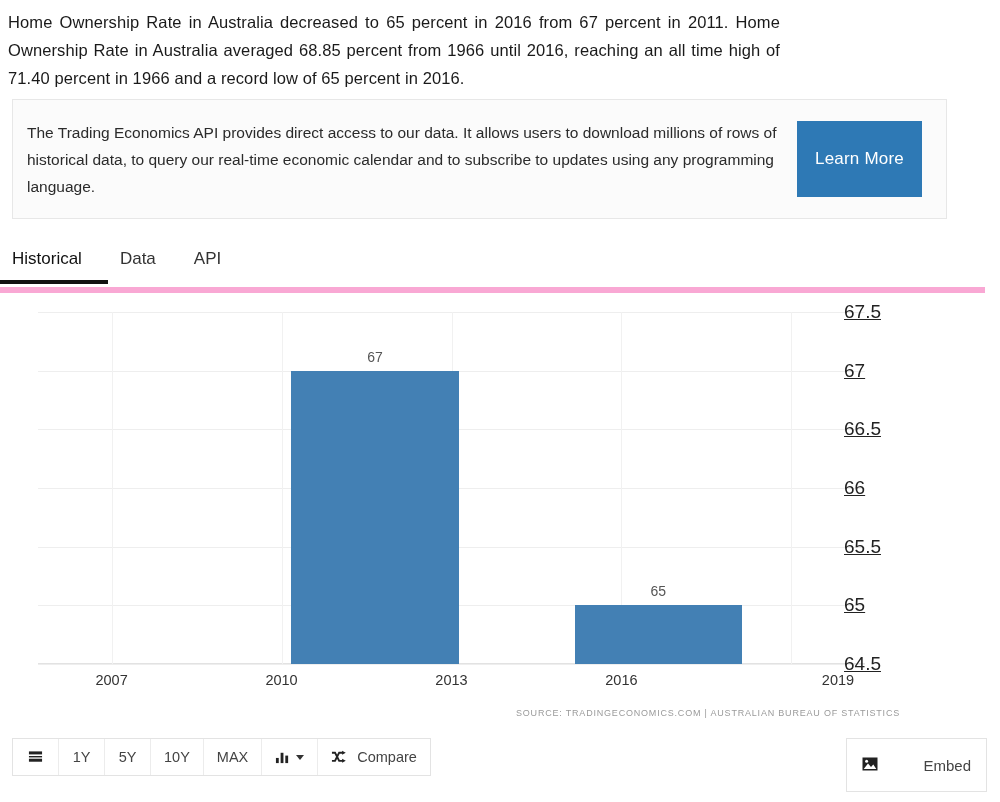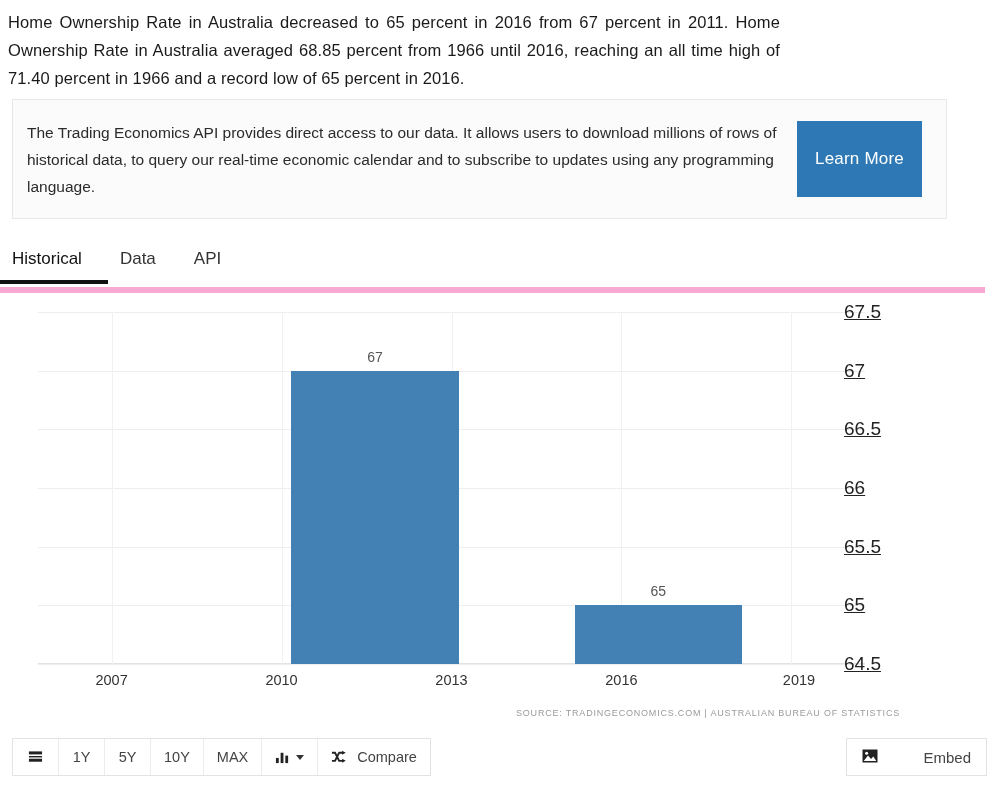--- a/index.html
+++ b/index.html
@@ -175,21 +175,21 @@
     margin-left: 6px;
     width: 0; height: 0;
     border-left: 4.5px solid transparent;
     border-right: 4.5px solid transparent;
     border-top: 5px solid #333;
   }
   #embed-btn {
     position: absolute;
     right: 13px; top: 738px;
     display: flex; align-items: center;
-    height: 38px;
+    height: 54px;
     padding: 10px 15px;
     border: 1px solid #e3e3e3;
     background: #fff;
     font-size: 15px;
     color: #444;
     cursor: pointer;
     font-family: "Liberation Sans", sans-serif;
     gap: 36px;
   }
   #embed-btn .lbl { margin-left: 9px; }
@@ -235,21 +235,21 @@
     <div class="ytick" style="top: 70.6667px;">67</div>
     <div class="ytick" style="top: 129.333px;">66.5</div>
     <div class="ytick" style="top: 188px;">66</div>
     <div class="ytick" style="top: 246.667px;">65.5</div>
     <div class="ytick" style="top: 305.333px;">65</div>
     <div class="ytick" style="top: 364px;">64.5</div>
     <div class="xtick" style="left: 111.637px;">2007</div>
     <div class="xtick" style="left: 281.568px;">2010</div>
     <div class="xtick" style="left: 451.5px;">2013</div>
     <div class="xtick" style="left: 621.432px;">2016</div>
-    <div class="xtick" style="left: 799px;">2019</div>
+    <div class="xtick" style="left: 838px;">2019</div>
   </div>
 
 <div id="toolbar">
 
   <div class="tb-btn">
     <span>
       <svg width="15" height="15" viewBox="0 0 16 16">
         <rect x="1" y="1.5" width="14" height="3.2" fill="#222"></rect>
         <rect x="1" y="6.4" width="14" height="1.5" fill="#222"></rect>
         <rect x="1" y="9.3" width="14" height="3.2" fill="#222"></rect>

